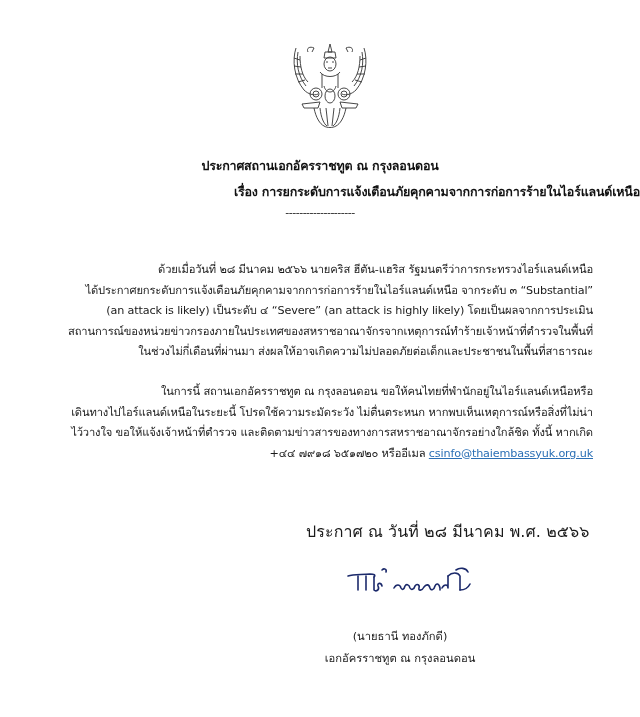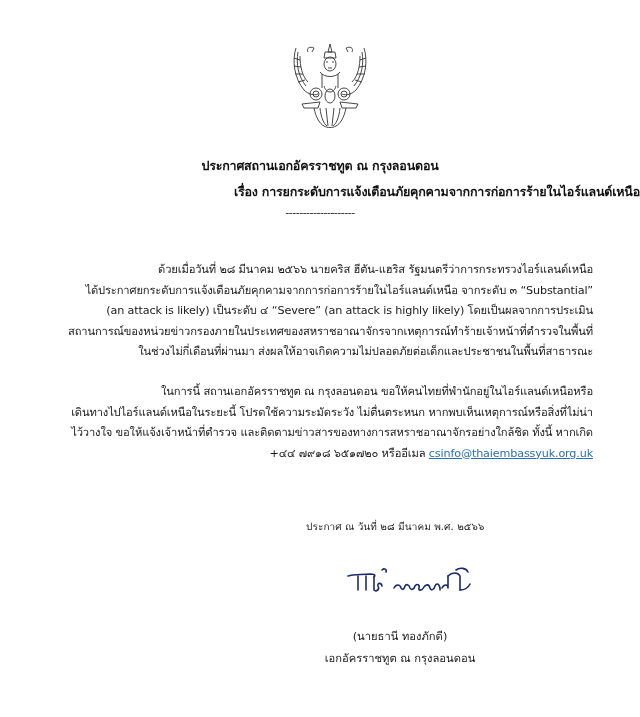--- a/index.html
+++ b/index.html
@@ -72,21 +72,21 @@
   .p3 { top: 476px; }
   .email-link {
     color: #2a6fb5;
     text-decoration: underline;
     cursor: pointer;
   }
   .date-line {
     position: absolute;
     left: 306px;
     top: 519px;
-    font-size: 10px;
+    font-size: 16px;
     color: #1a1a1a;
     white-space: nowrap;
     letter-spacing: 0.1px;
   }
   .signature {
     position: absolute;
     left: 344px;
     top: 566px;
     width: 135px;
     height: 34px;

